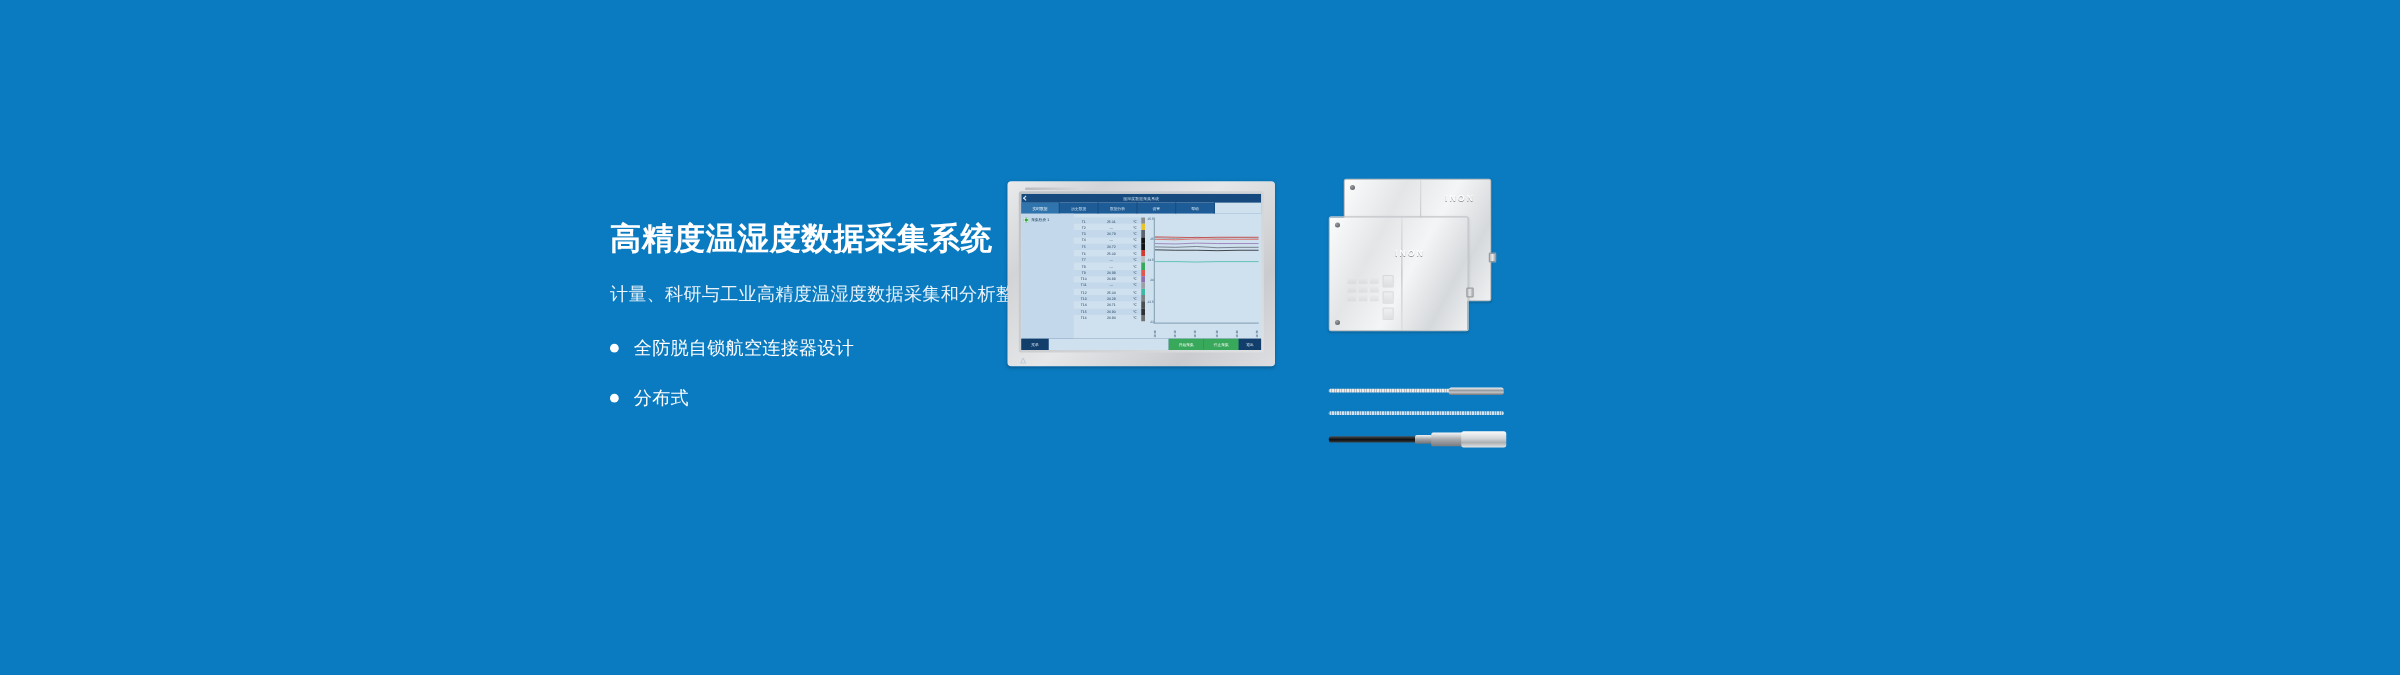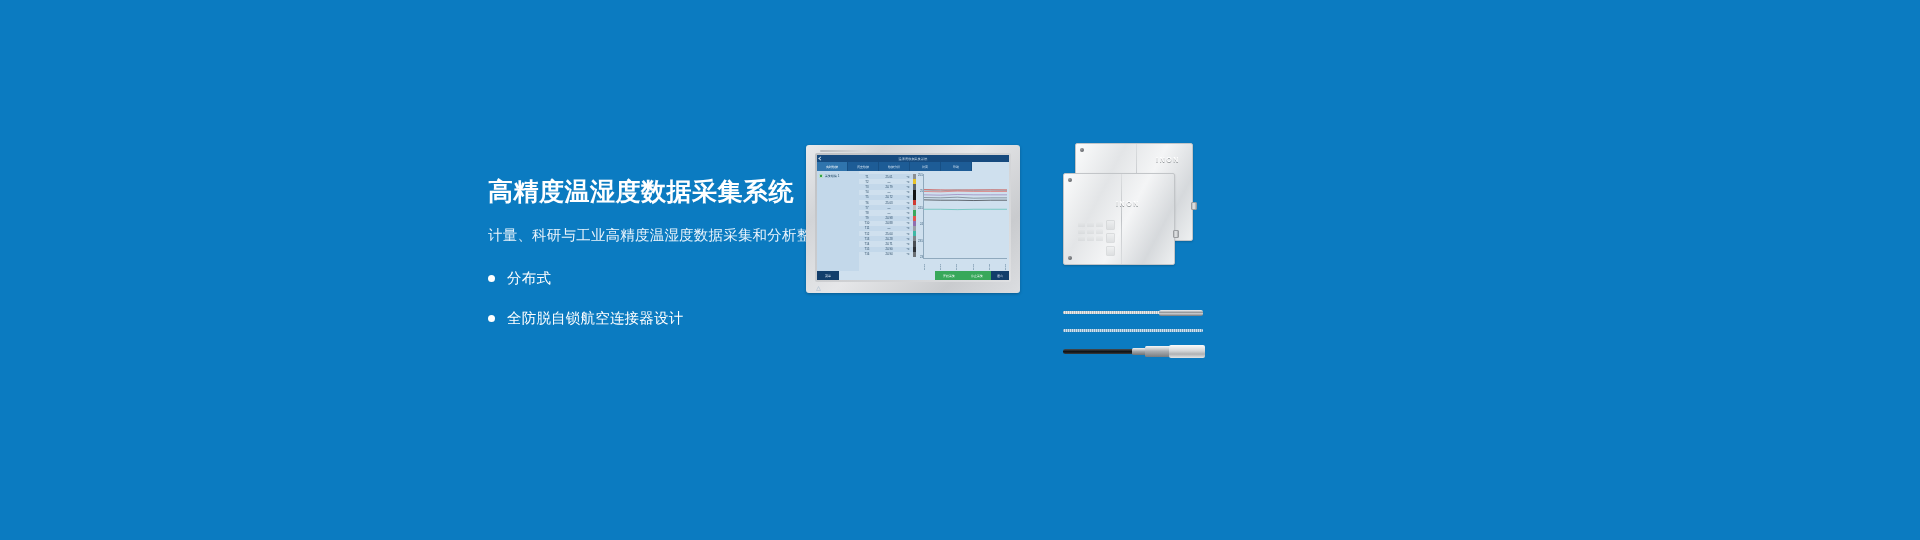--- a/index.html
+++ b/index.html
@@ -232,25 +232,25 @@
 <body>
 
 <div id="banner">
 
   <div id="copy">
     <h1 id="headline">高精度温湿度数据采集系统</h1>
     <p id="subhead">计量、科研与工业高精度温湿度数据采集和分析整体解决方案</p>
     <ul id="features">
       <li>
         <span class="bullet-dot"></span>
-        <span>分布式</span>
+        <span>全防脱自锁航空连接器设计</span>
       </li>
       <li>
         <span class="bullet-dot"></span>
-        <span>全防脱自锁航空连接器设计</span>
+        <span>分布式</span>
       </li>
     </ul>
   </div>
 
   <div id="monitor">
     <div id="monitor-topvent"></div>
     <div id="monitor-inner">
       <div id="screen">
 
         <div id="screen-titlebar">

